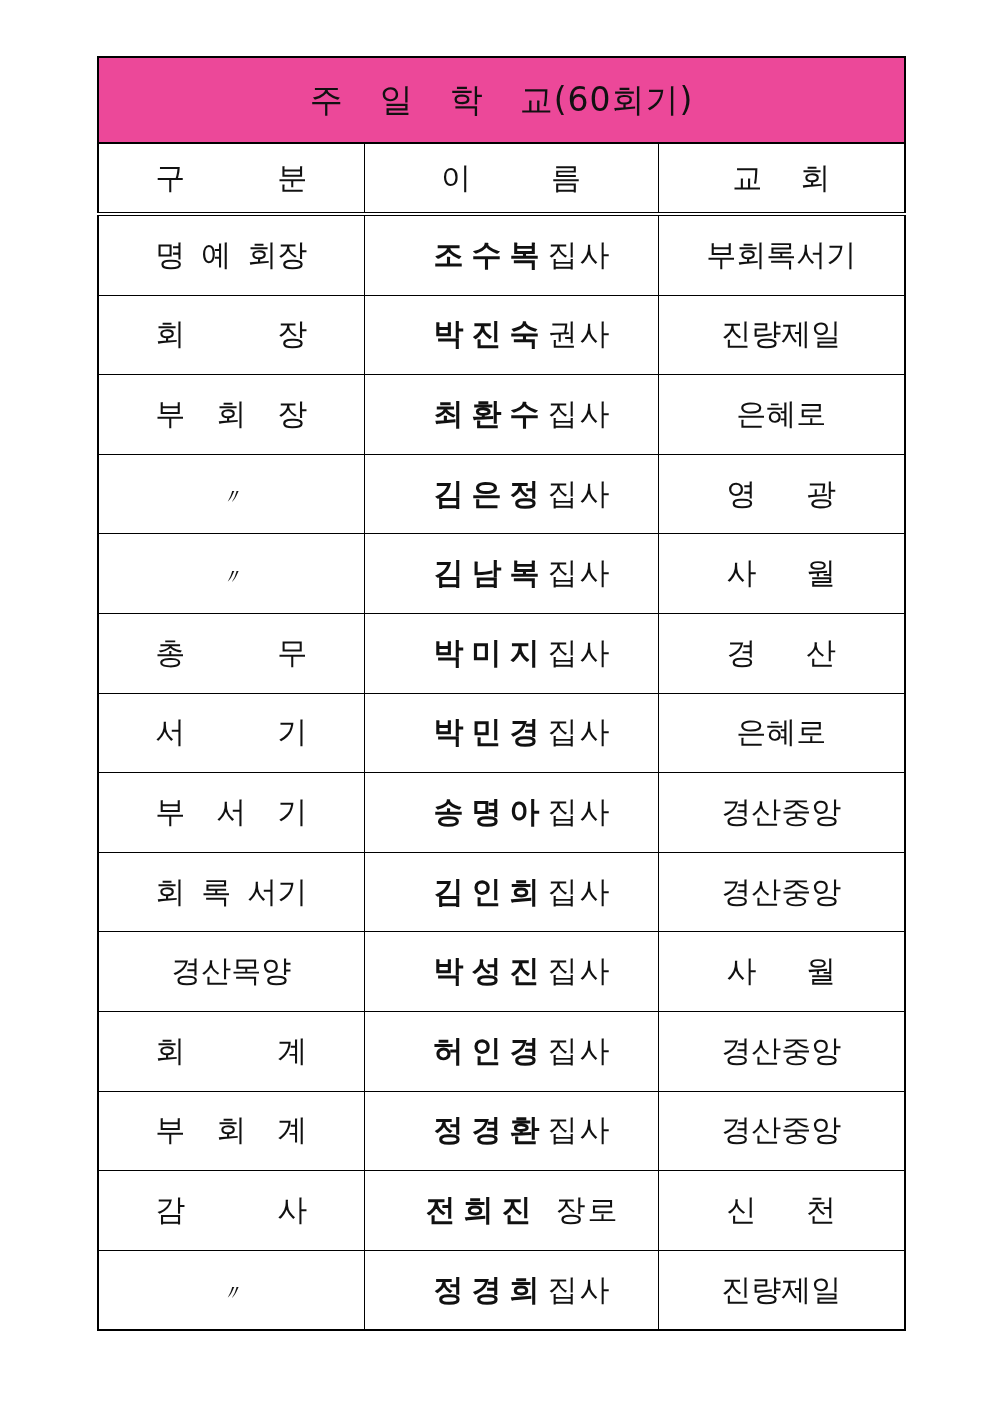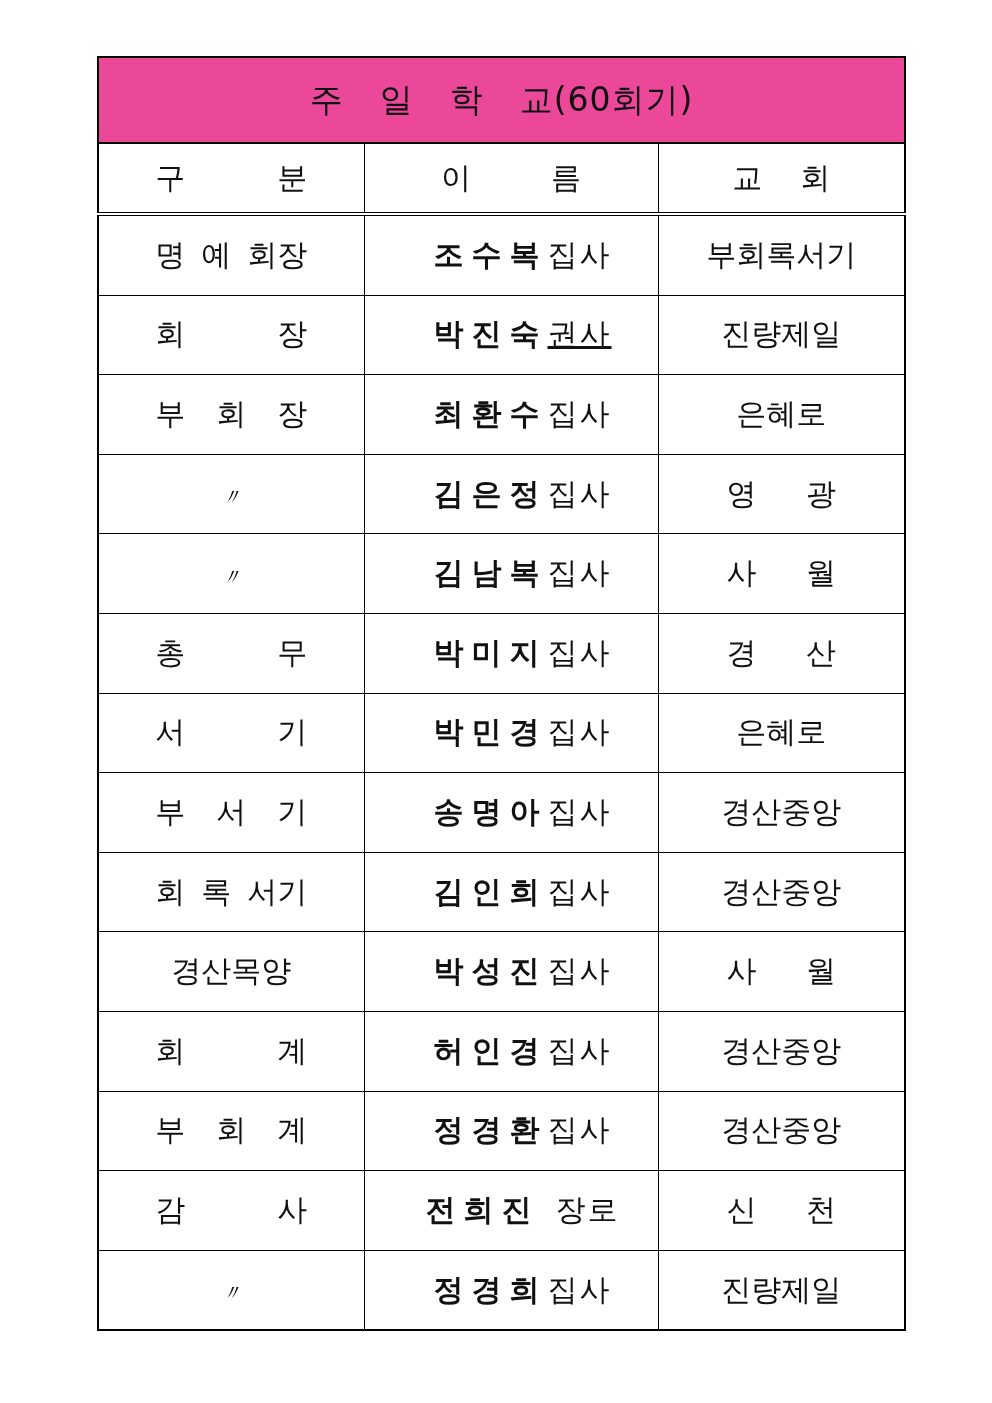--- a/index.html
+++ b/index.html
@@ -124,21 +124,21 @@
           <td><span class="name"><span class="surname">조수복</span><span style="letter-spacing: 2px;">집사</span></span></td>
           <td><span class="church">부회록서기</span></td>
         </tr>
         <tr class="data-row">
           <td>
             <div class="spread c1-spread">
               <span>회</span>
               <span>장</span>
             </div>
           </td>
-          <td><span class="name"><span class="surname">박진숙</span><span style="letter-spacing: 2px; text-decoration: underline;">권사</span></span></td>
+          <td><span class="name"><span class="surname">박진숙</span><span style="letter-spacing: 2px;">권사</span></span></td>
           <td><span class="church">진량제일</span></td>
         </tr>
         <tr class="data-row">
           <td>
             <div class="spread c1-spread">
               <span>부</span>
               <span>회</span>
               <span>장</span>
             </div>
           </td>

